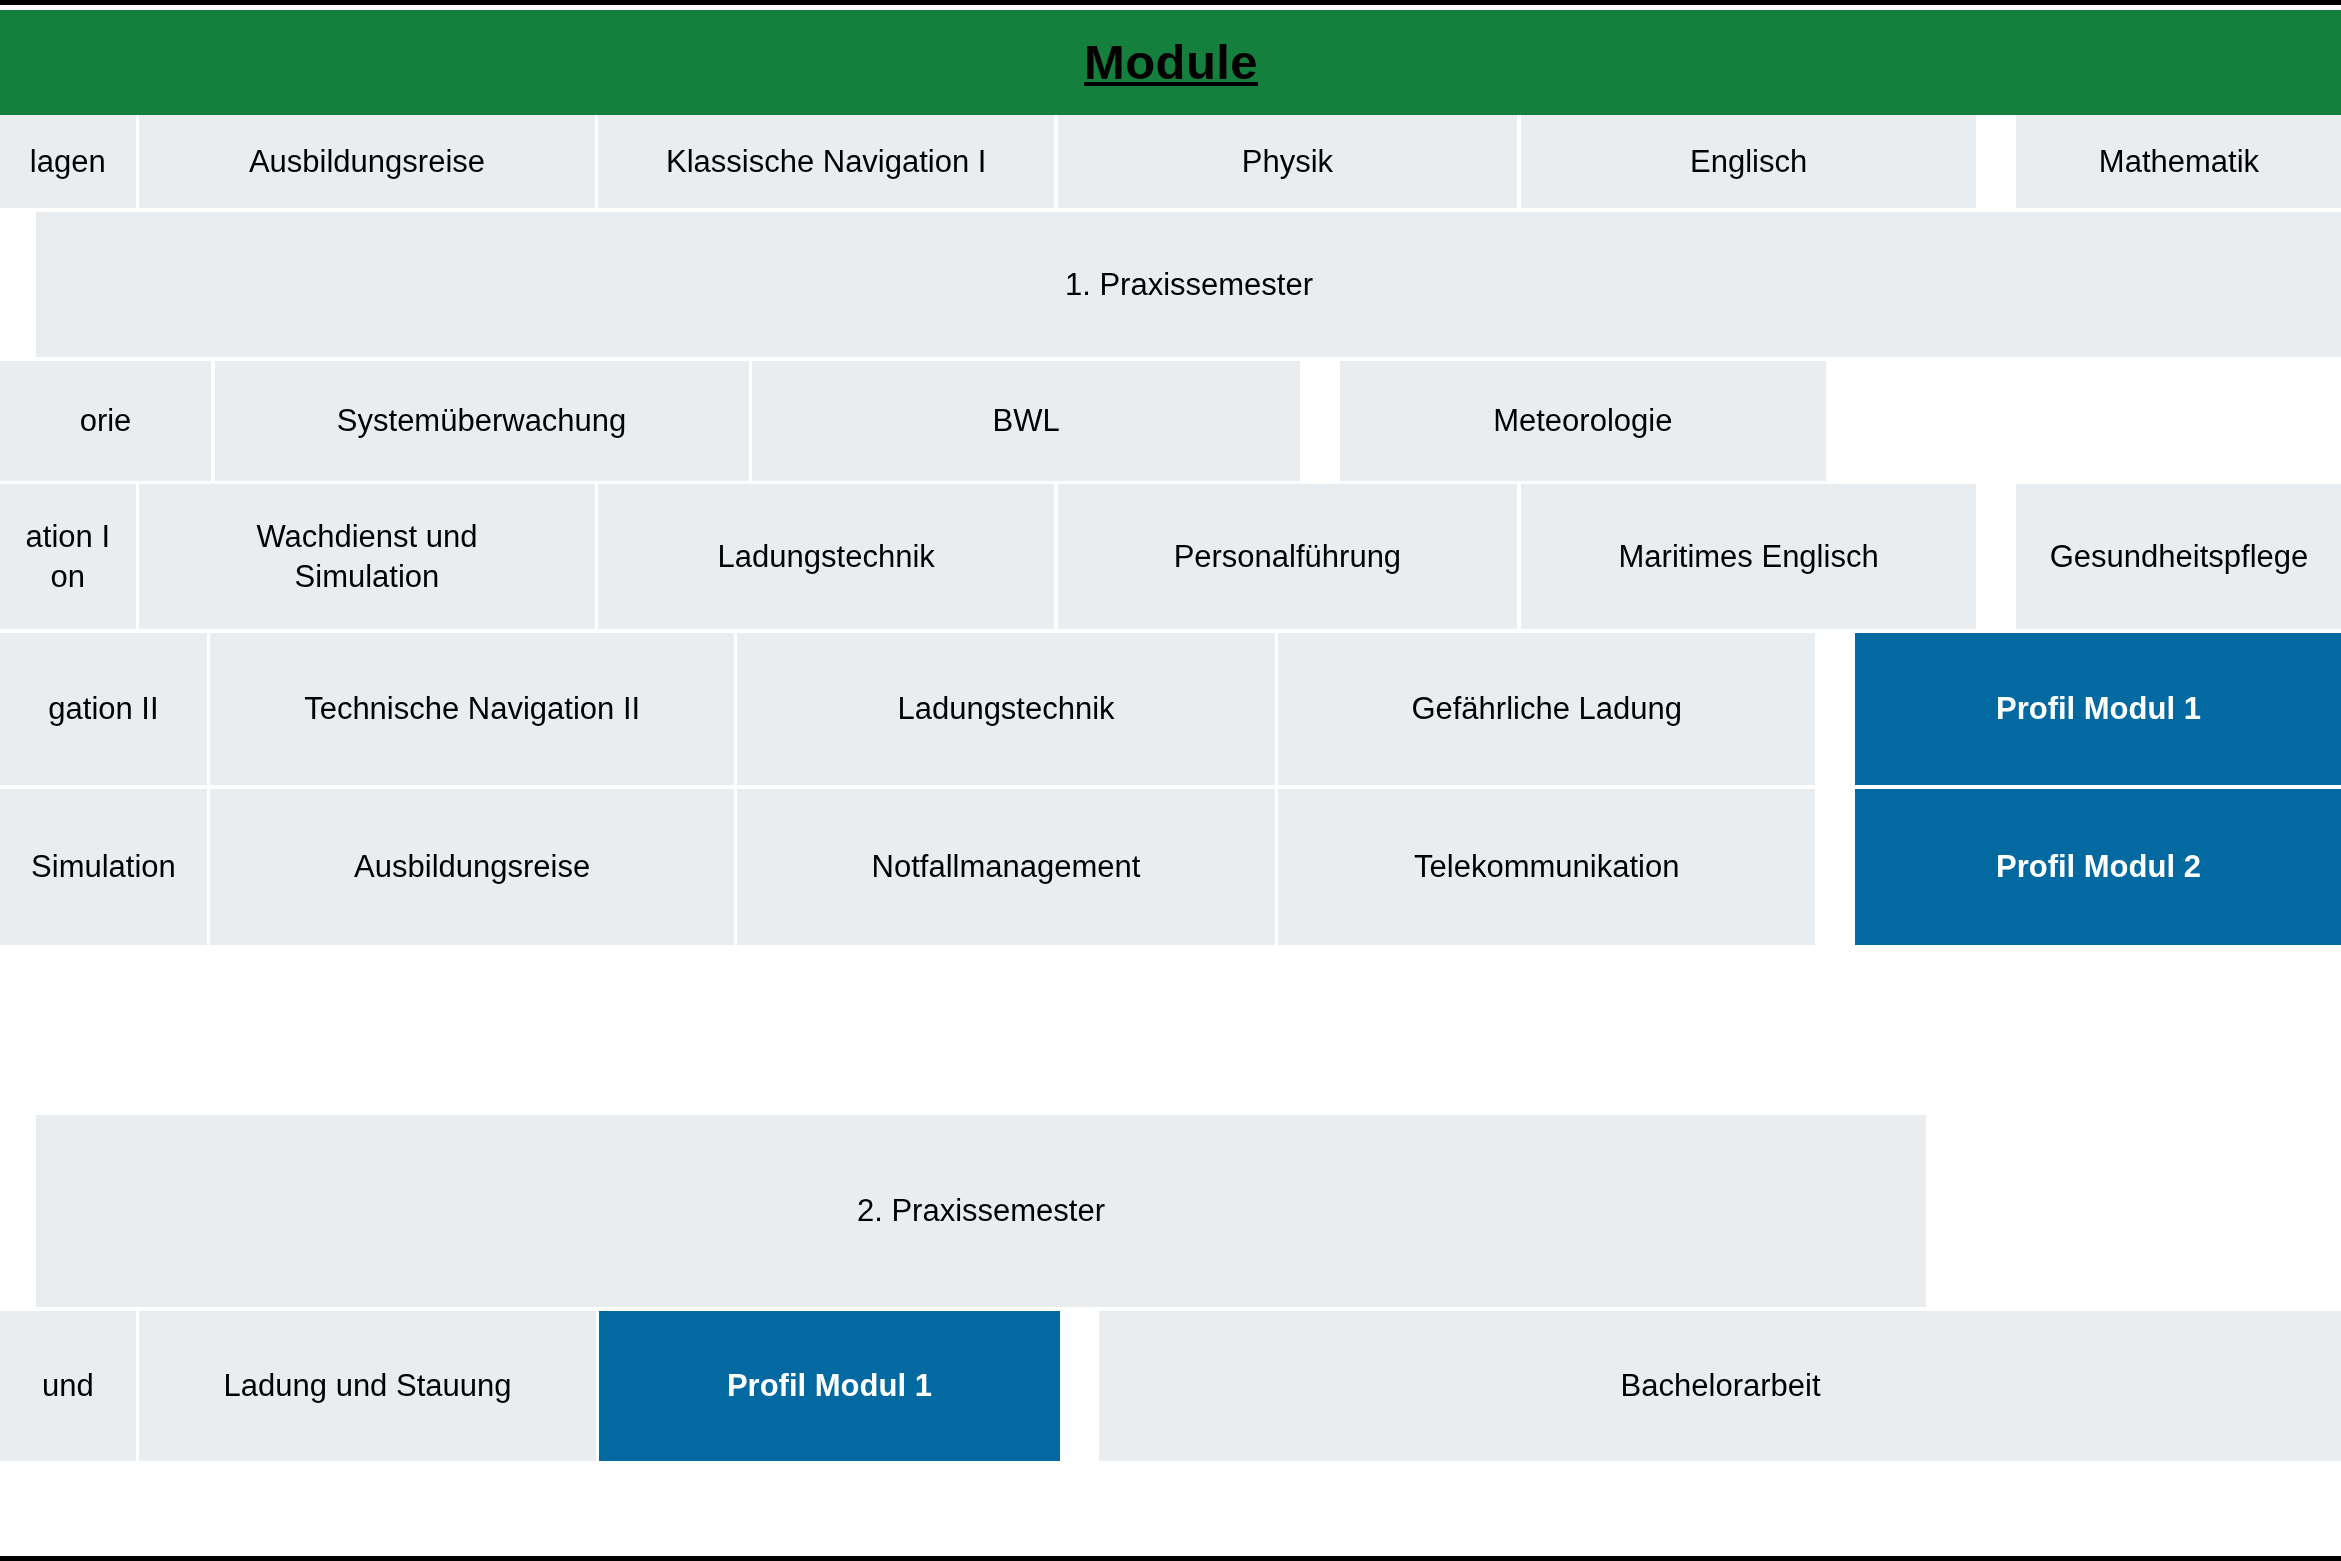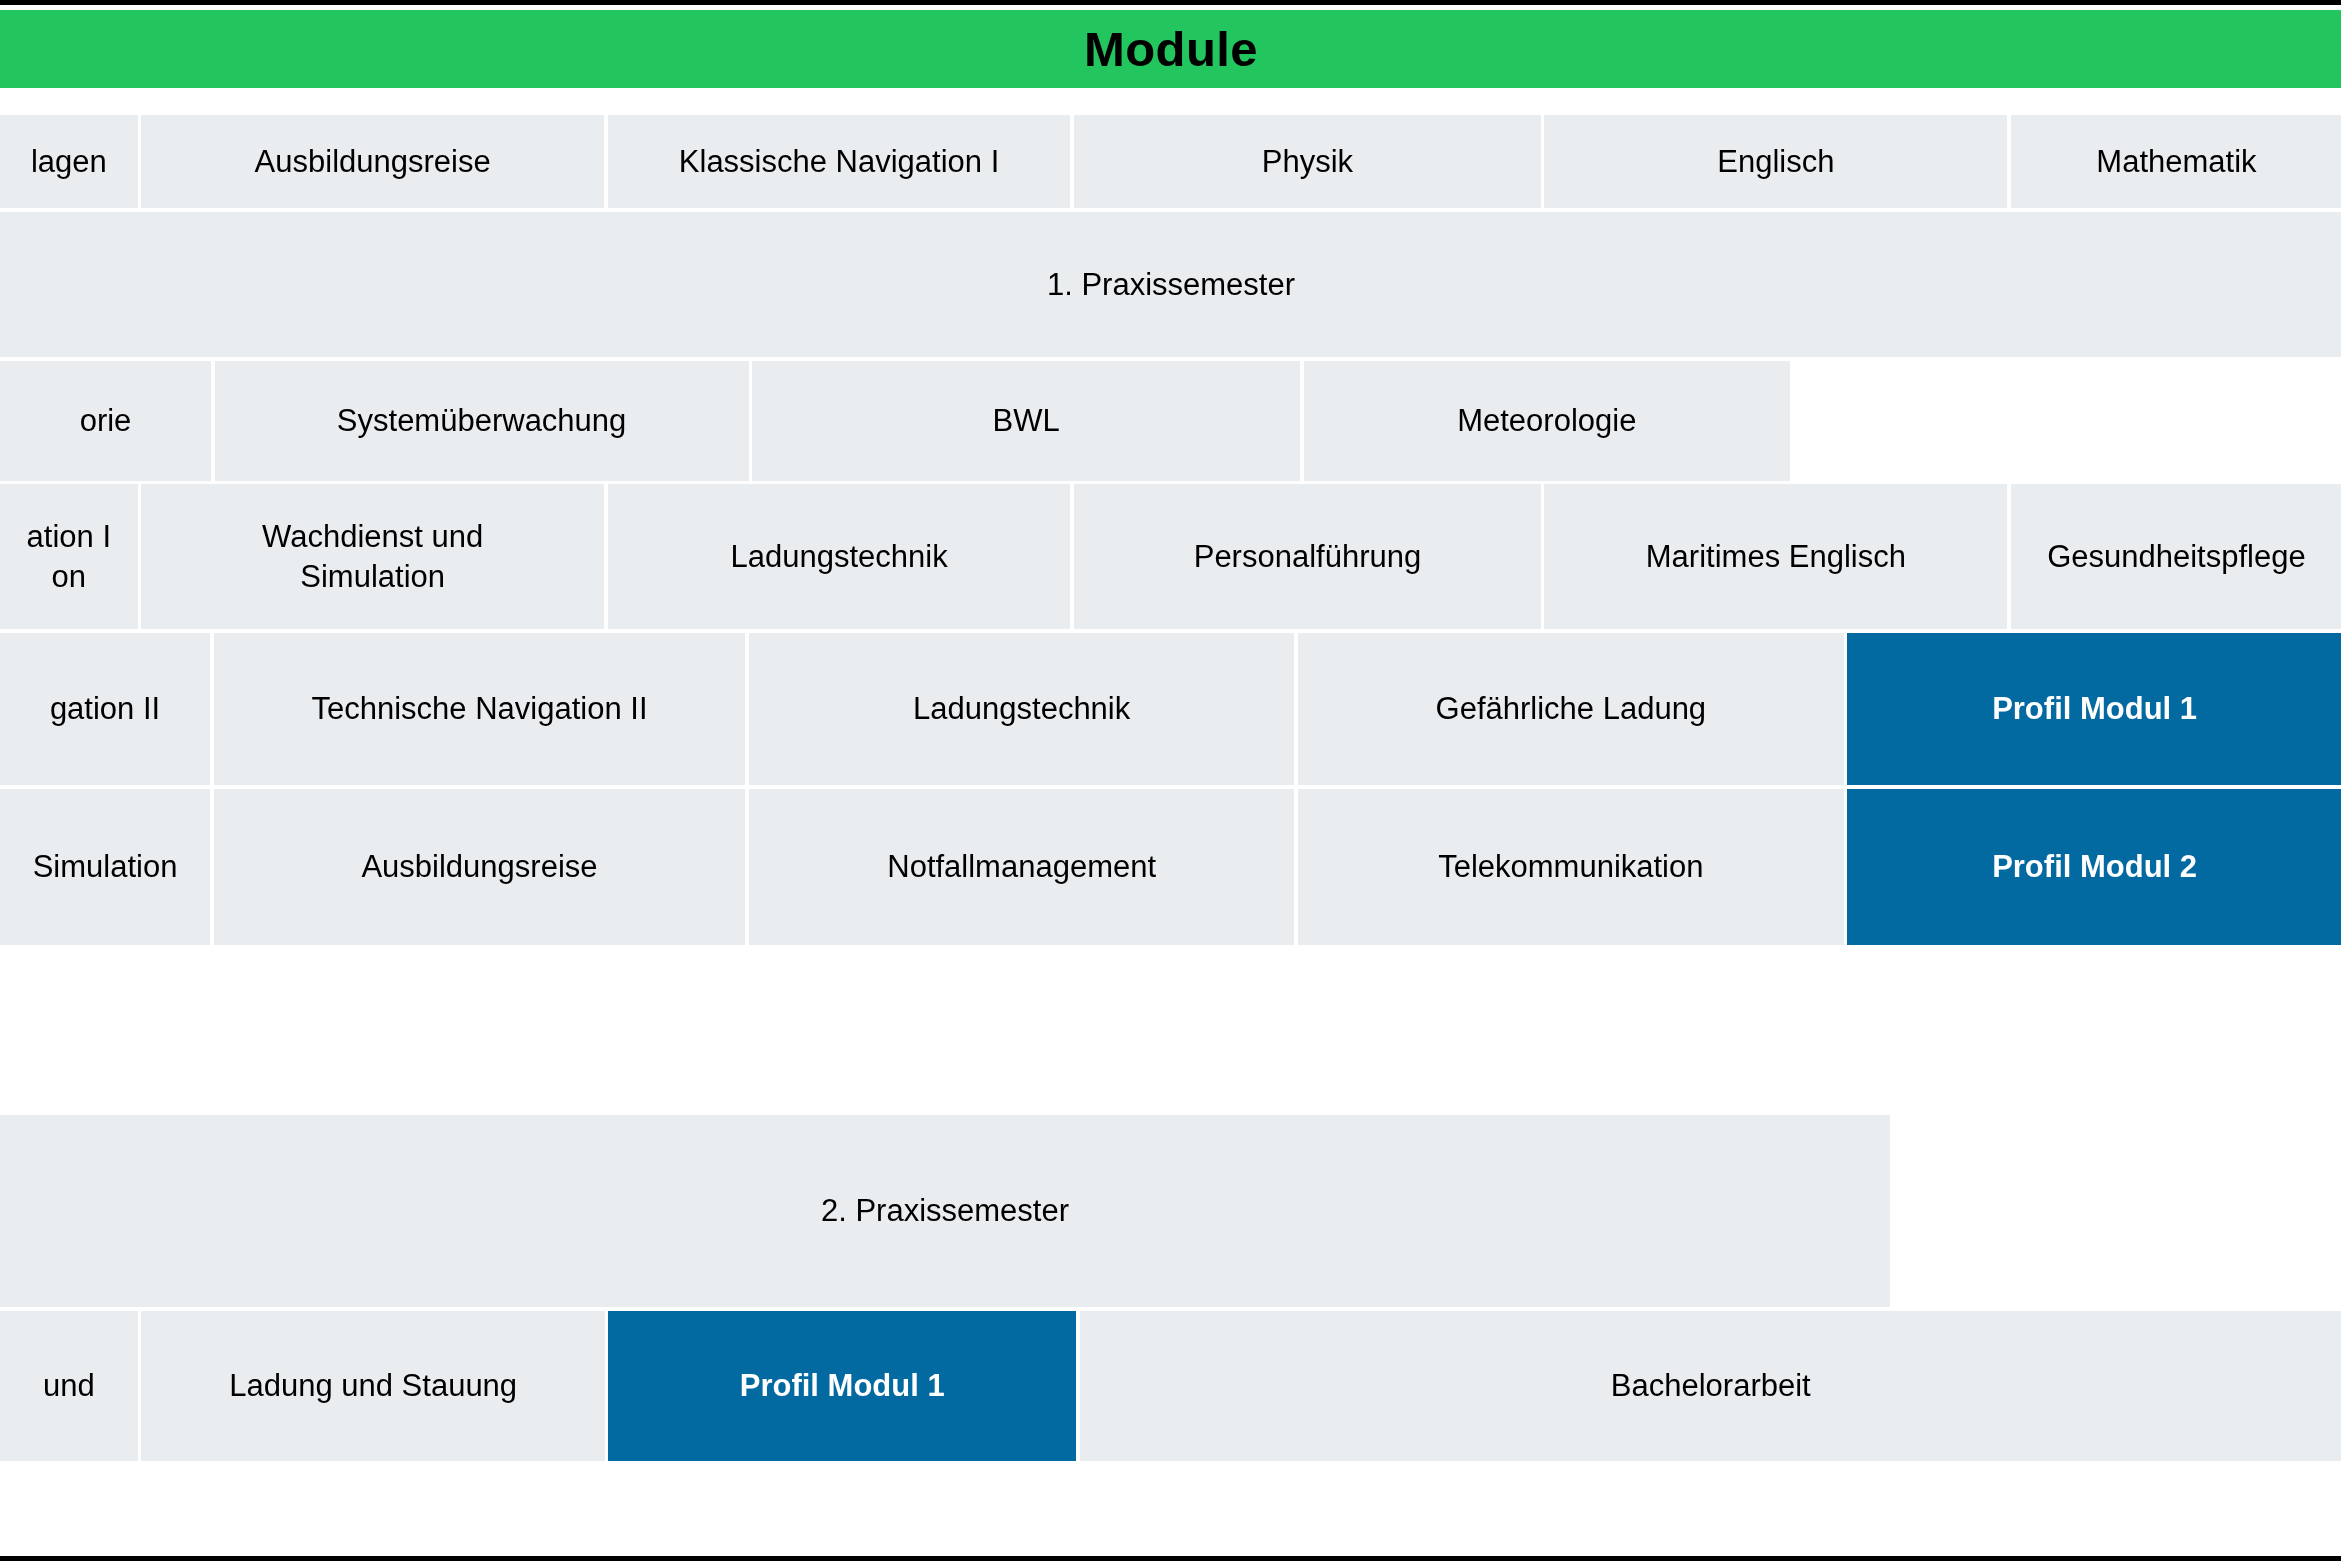--- a/index.html
+++ b/index.html
@@ -23,25 +23,26 @@
     background: #ffffff;
     overflow: hidden;
   }
 
   
   .header-row {
     position: absolute;
     left: 0;
     top: 5.1px;
     width: 2342px;
-    height: 78px;
-    background: #22c55e;
+    height: 105px;
+    background: #15803d;
     display: flex;
     align-items: center;
     justify-content: center;
+    text-decoration: underline;
   }
   .header-title {
     font-size: 49px;
     font-weight: bold;
     color: #000000;
     letter-spacing: 0.4px;
     line-height: 1;
   }
 
   
@@ -60,21 +61,21 @@
     text-align: center;
     box-sizing: border-box;
     font-size: 31px;
     color: #000000;
     line-height: 1.28;
     padding: 0 3px;
     margin-right: 3.6px;
     overflow: hidden;
     white-space: pre-line;
   }
-  .cell:last-child { margin-right: 0; }
+  .cell:last-child { margin-right: 0; margin-left: 36px; }
 
   .cell.red {
     background: #0369a1;
     color: #ffffff;
     font-weight: bold;
   }
 
   .row.full .cell {
     background: #eaedf0;
     margin-right: 0;

